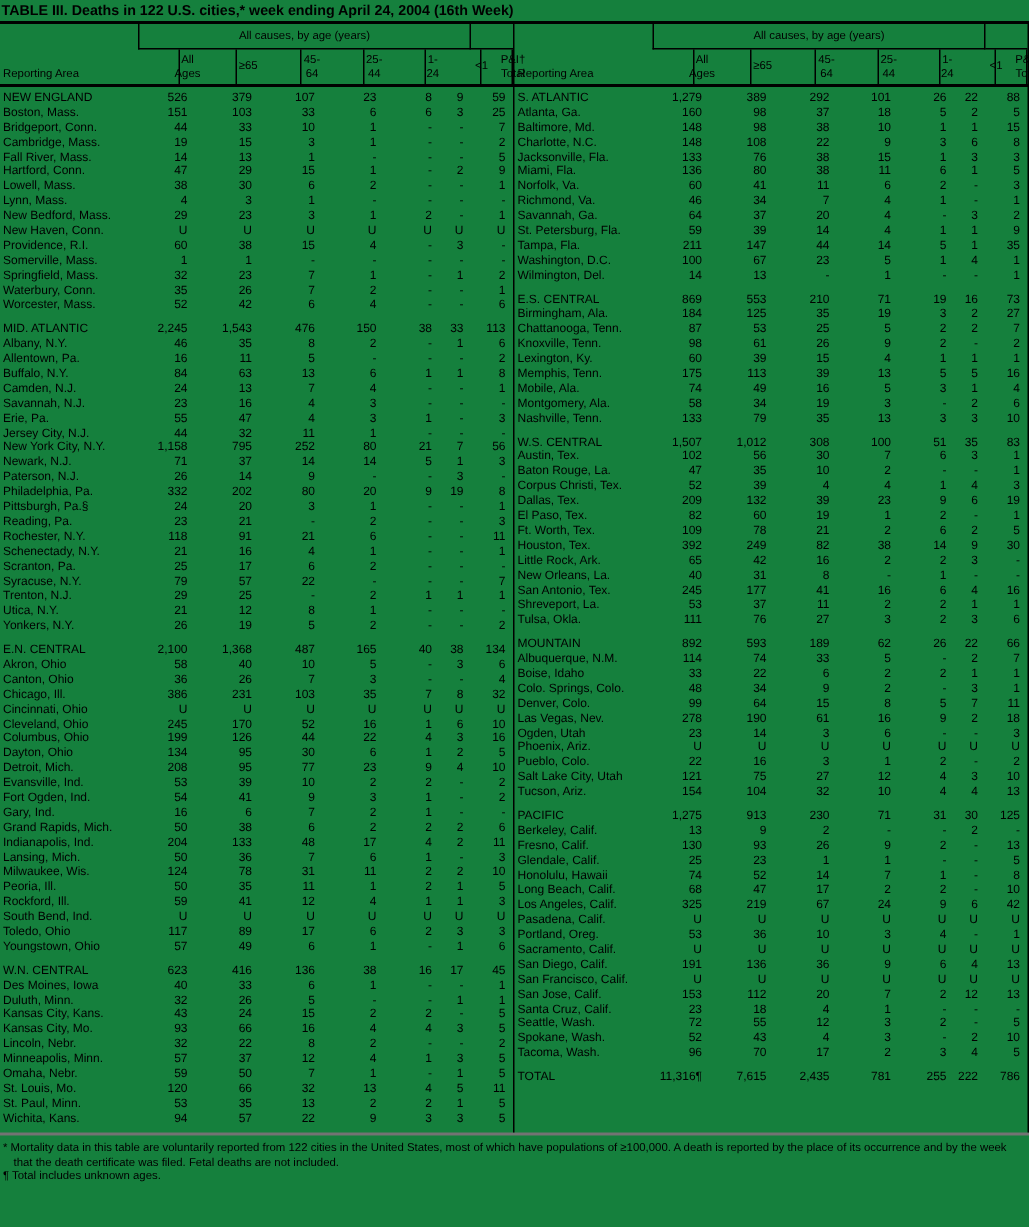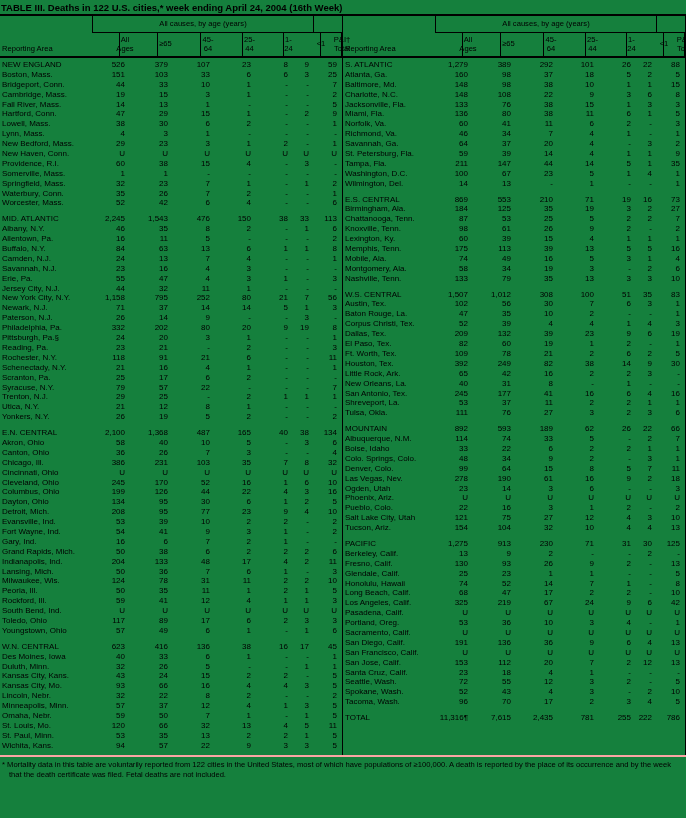--- a/index.html
+++ b/index.html
@@ -4,21 +4,21 @@
 <style>
   html,body { margin:0; padding:0; background:#fff; }
   .page {
     width:686px; height:818px; background:#15803d; color:#000;
     font-family:"Liberation Sans", sans-serif; position:relative; overflow:hidden;
     box-sizing:border-box;
   }
   .title { font-size:9.5px; font-weight:bold; padding:2px 0 1px 1px; white-space:nowrap; }
   .tbl { border-top:2px solid #000; }
   .thead { display:flex; border-bottom:2px solid #000; }
-  .tbody-wrap { display:flex; border-bottom:2px solid #fca5a5; }
+  .tbody-wrap { display:flex; border-bottom:2px solid #737373; }
   .half { width:371px; box-sizing:border-box; border-right:1px solid #000; }
   .hgrid {
     display:grid;
     grid-template-columns:92px 38px 43px 42px 41px 37px 21px 28px;
     grid-template-rows:17px 23px;
     font-size:7.6px; line-height:8.6px;
   }
   .h-blank   { grid-column:1; grid-row:1; }
   .h-group   { grid-column:2 / span 6; grid-row:1;
                border-left:1px solid #000; border-right:1px solid #000; border-bottom:1px solid #000;
@@ -550,21 +550,21 @@
               <div class="c-name">Evansville, Ind.</div>
               <div class="c-num">53</div>
               <div class="c-num">39</div>
               <div class="c-num">10</div>
               <div class="c-num">2</div>
               <div class="c-num">2</div>
               <div class="c-num">-</div>
               <div class="c-num">2</div>
             </div>
             <div class="trow">
-              <div class="c-name">Fort Wayne, Ind.</div>
+              <div class="c-name">Fort Ogden, Ind.</div>
               <div class="c-num">54</div>
               <div class="c-num">41</div>
               <div class="c-num">9</div>
               <div class="c-num">3</div>
               <div class="c-num">1</div>
               <div class="c-num">-</div>
               <div class="c-num">2</div>
             </div>
             <div class="trow">
               <div class="c-name">Gary, Ind.</div>
@@ -1432,14 +1432,15 @@
               <div class="c-num">222</div>
               <div class="c-num">786</div>
             </div>
           </div>
         </div>
     </div>
   </div>
 
   <div class="foot">
     <div class="fn">* Mortality data in this table are voluntarily reported from 122 cities in the United States, most of which have populations of ≥100,000. A death is reported by the place of its occurrence and by the week that the death certificate was filed. Fetal deaths are not included.</div>
+    <div class="fn">¶ Total includes unknown ages.</div>
   </div>
 </div>
 
 </body></html>

